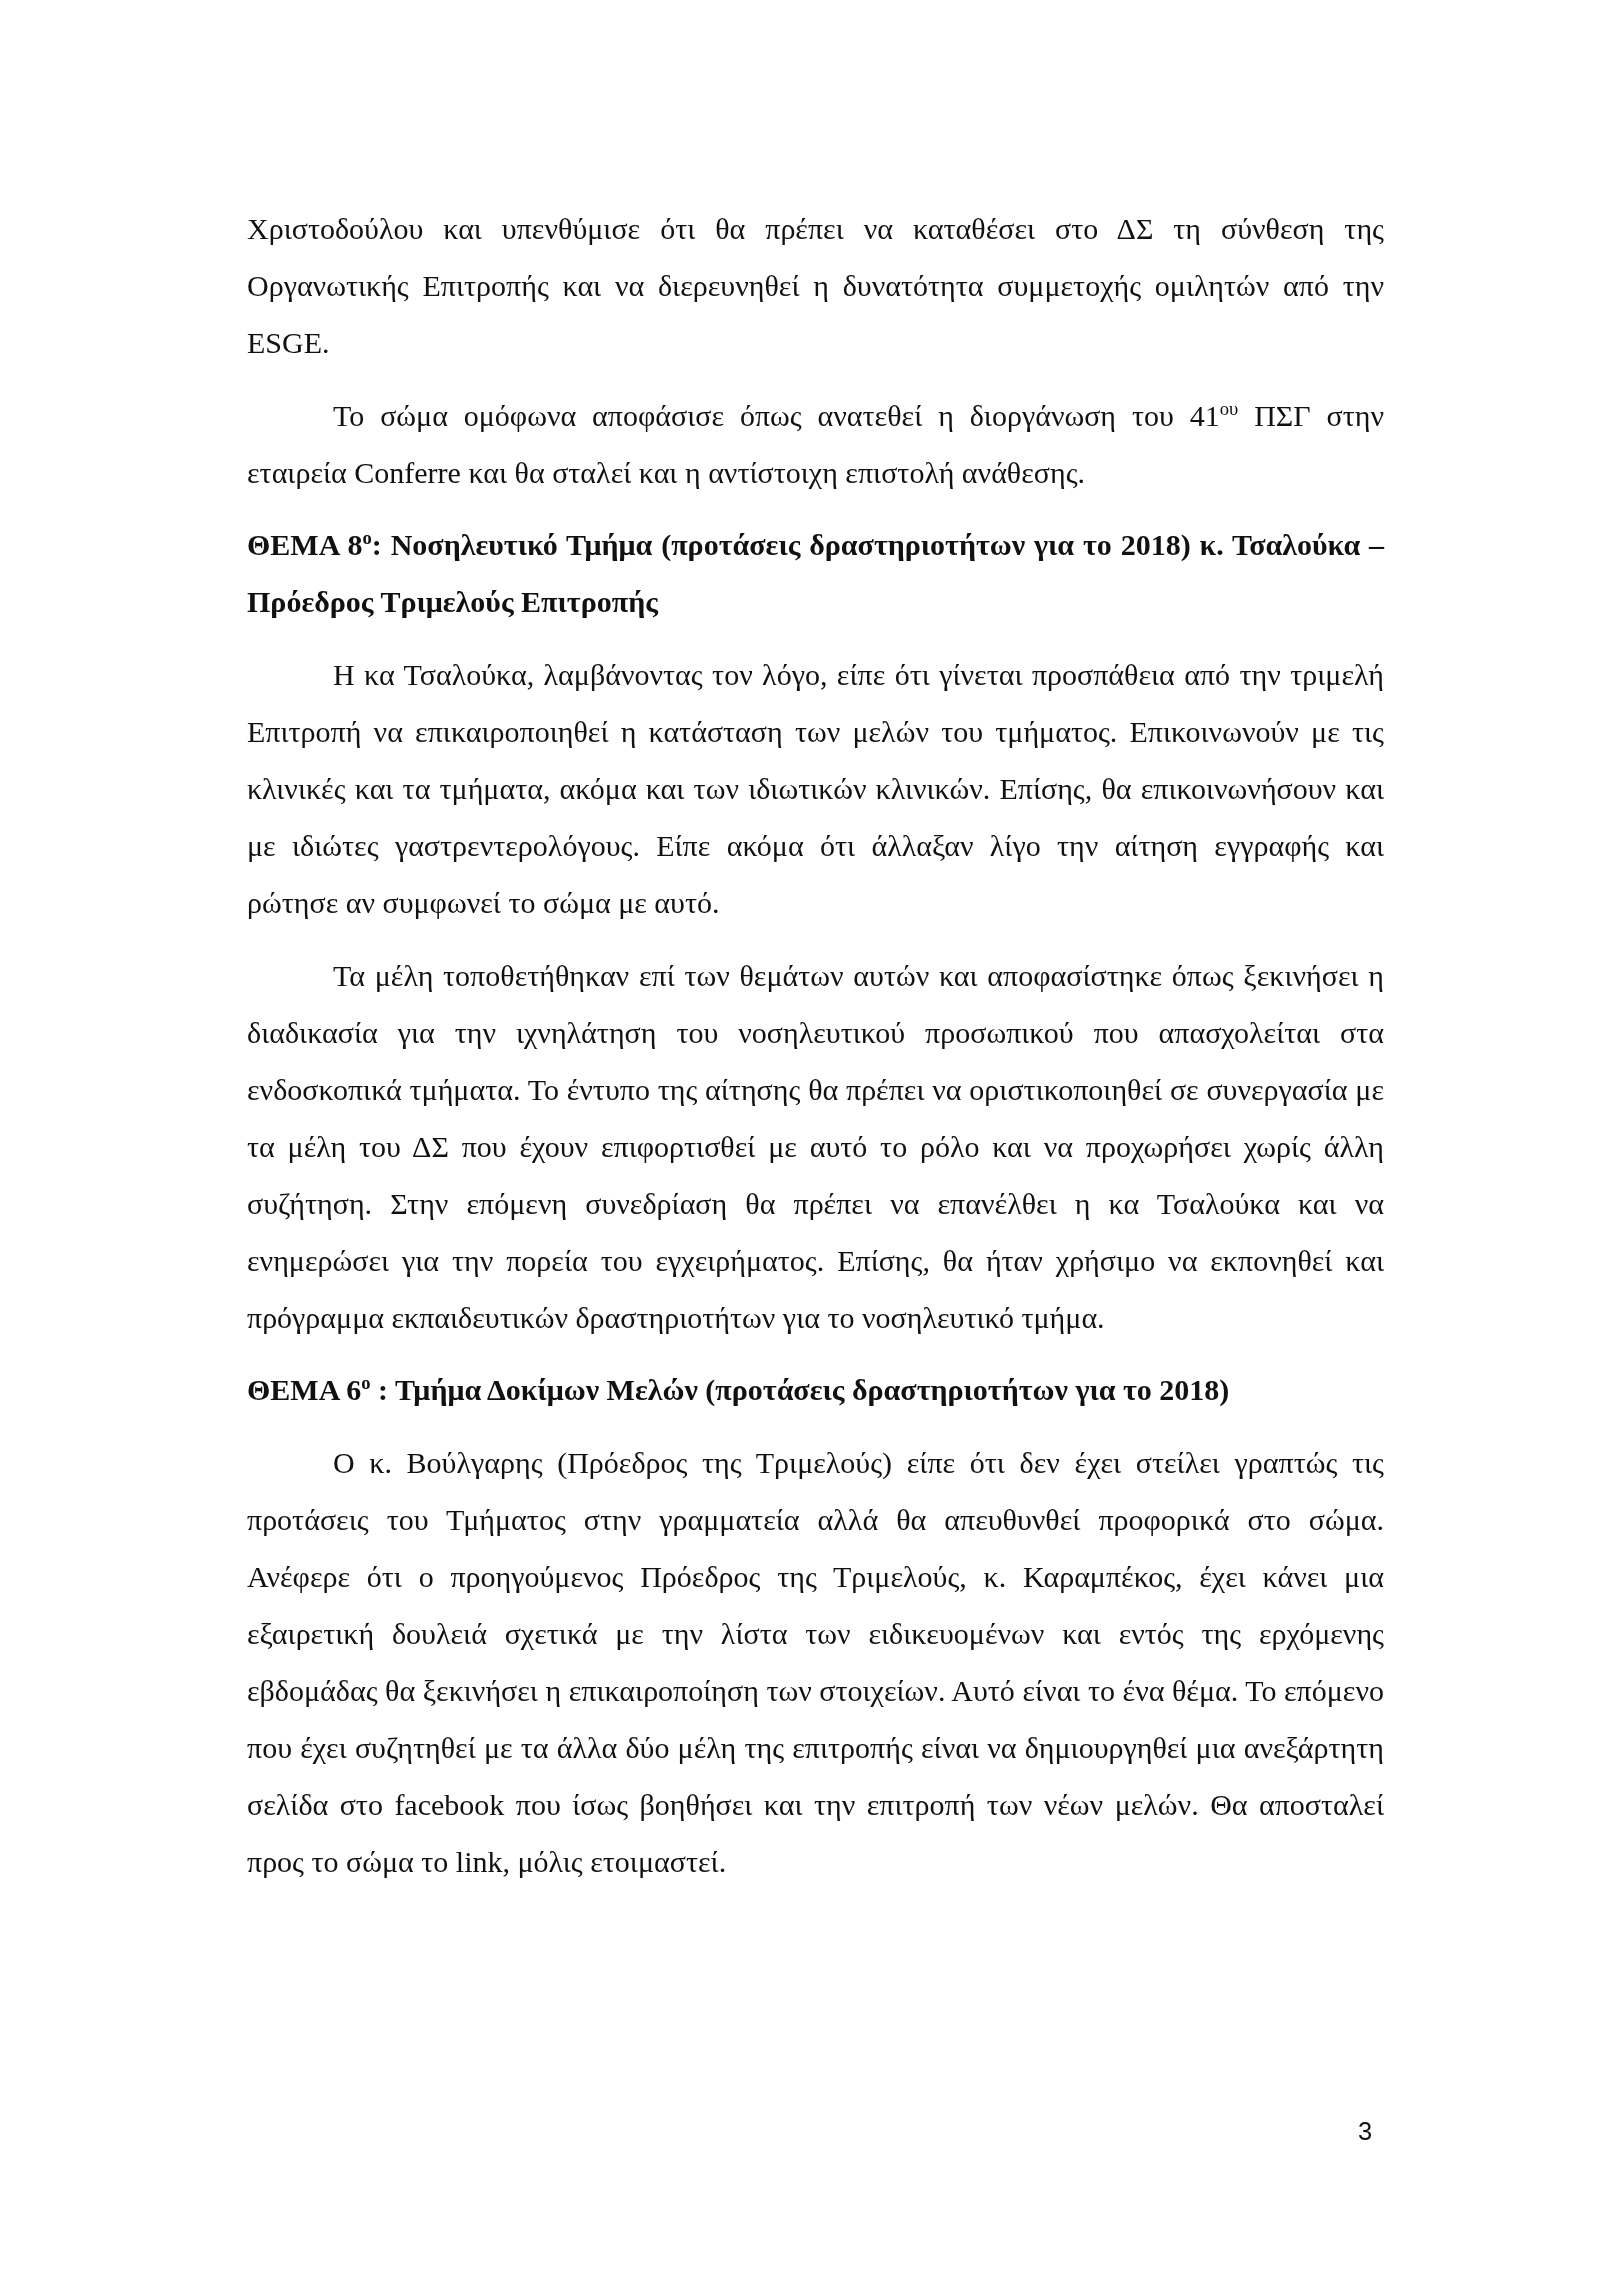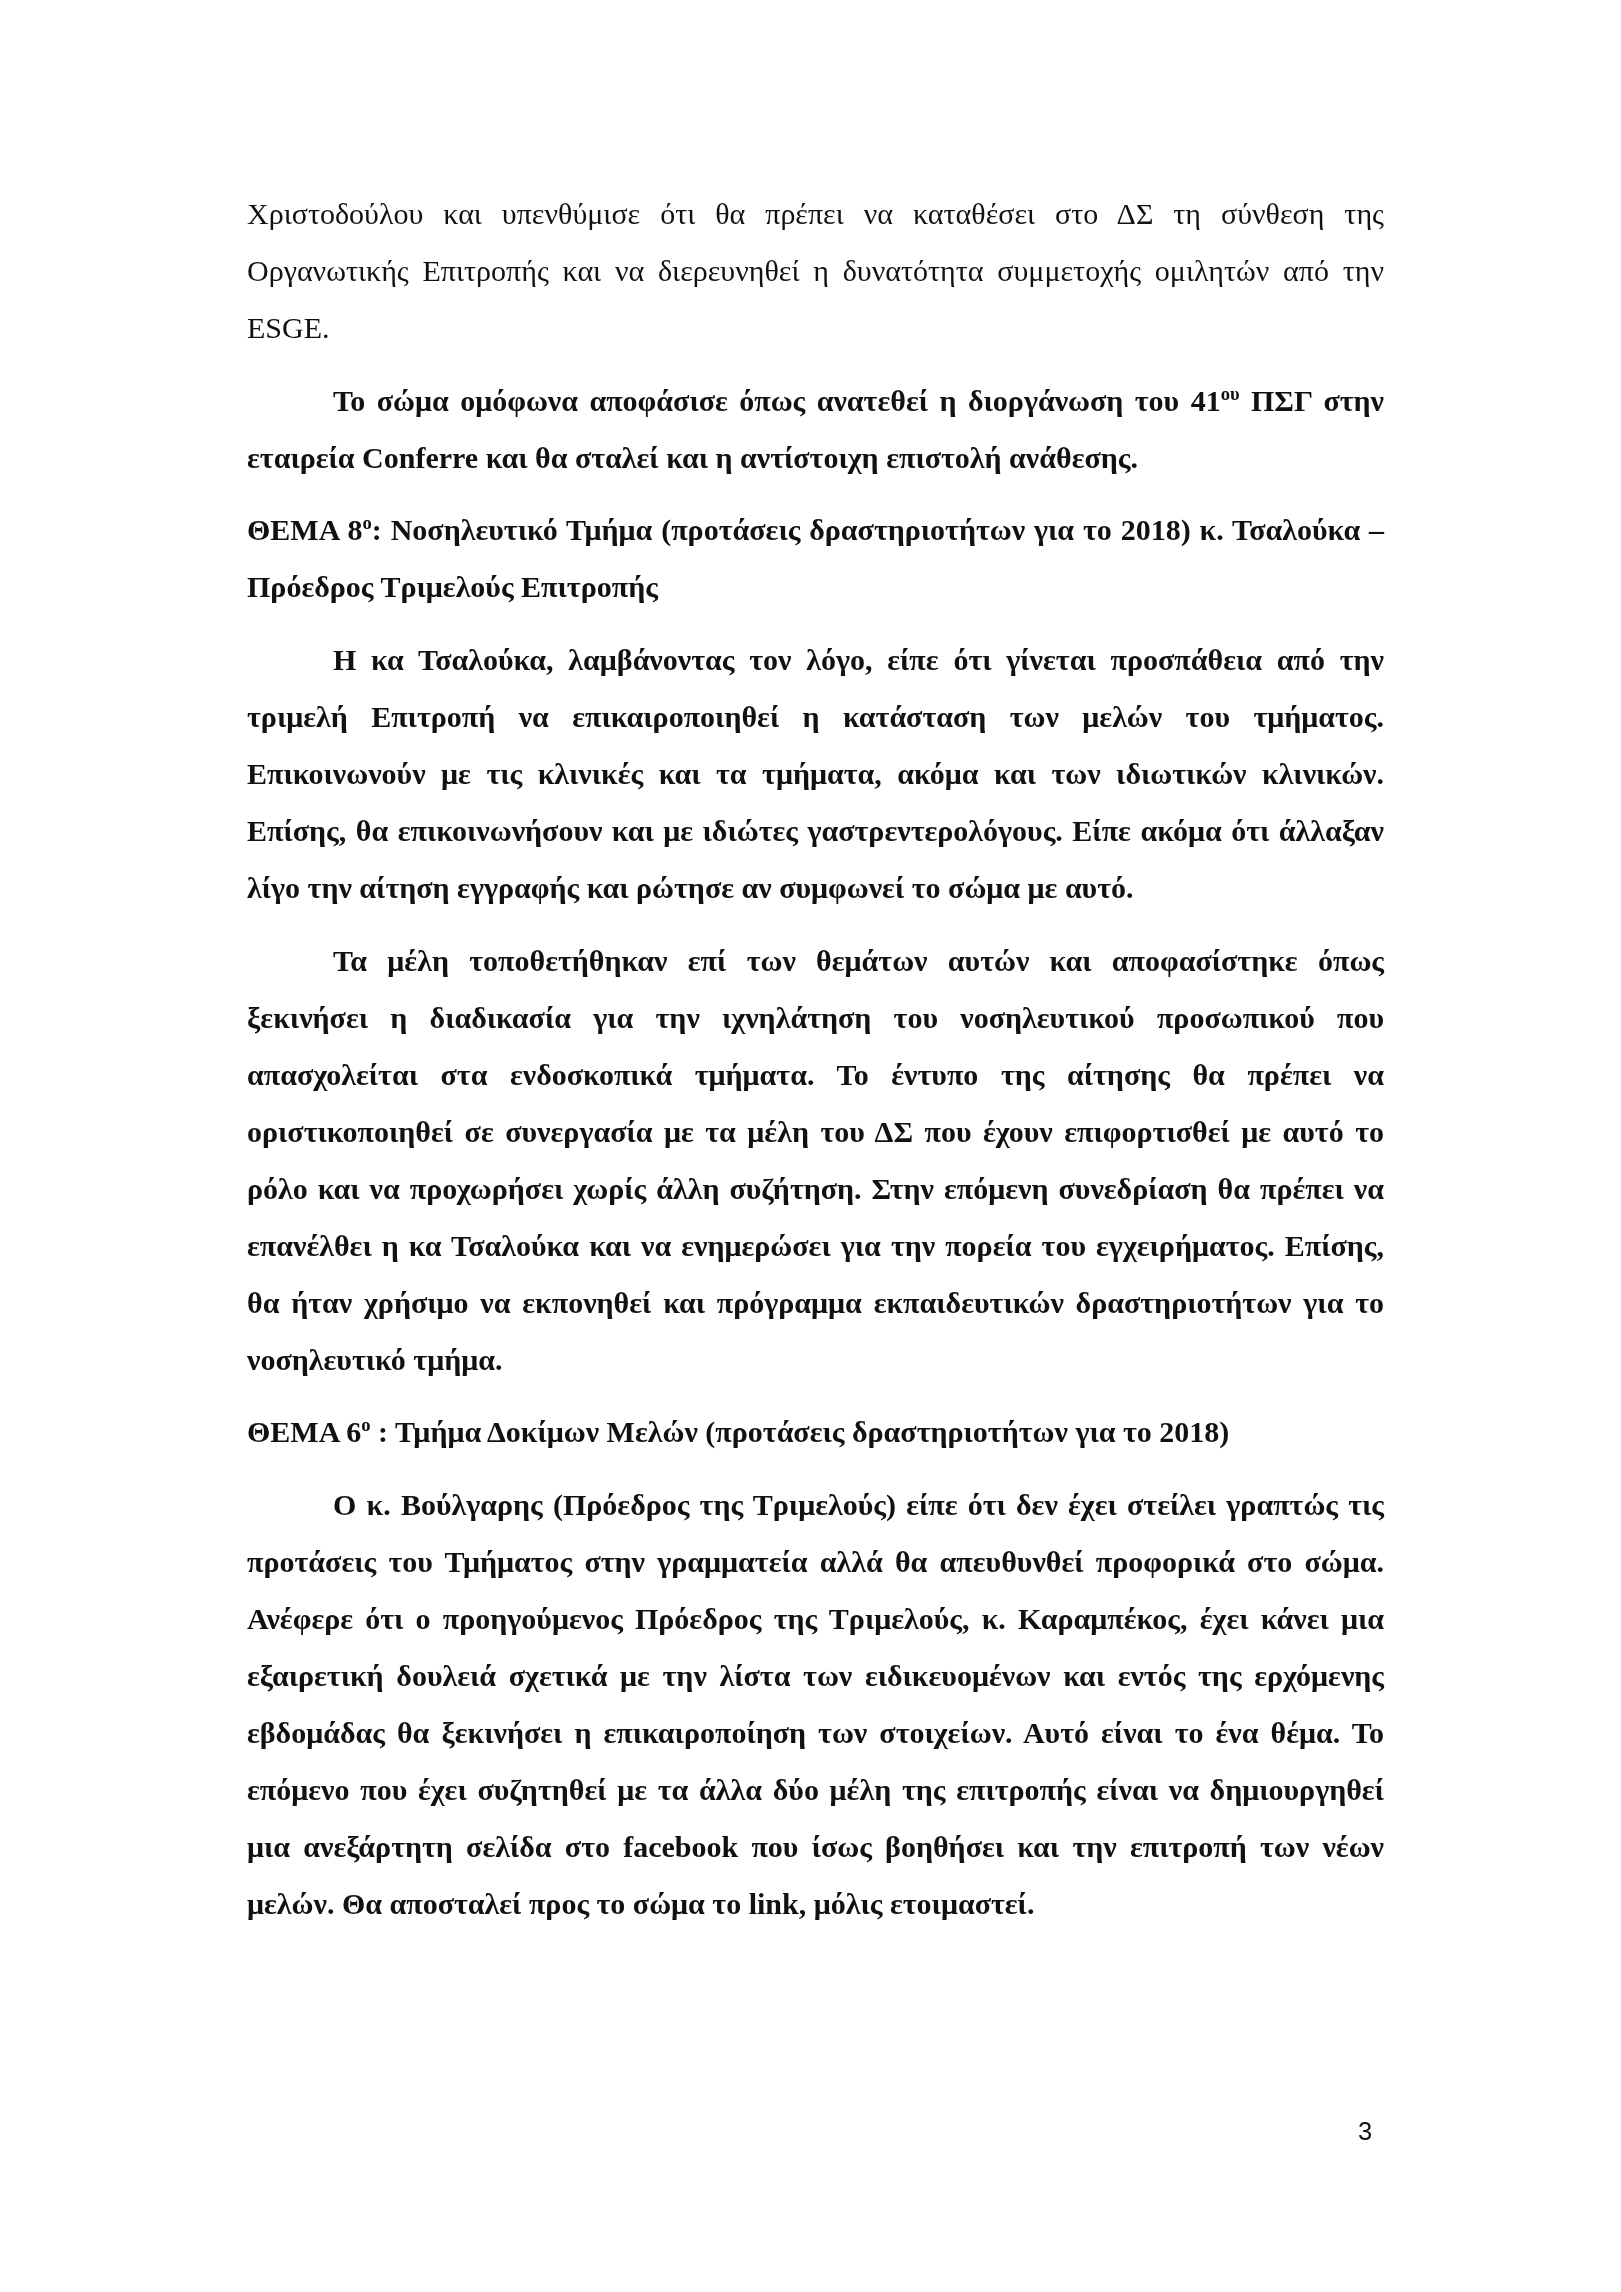--- a/index.html
+++ b/index.html
@@ -7,31 +7,31 @@
     width: 1621px;
     height: 2293px;
     position: relative;
     overflow: hidden;
     font-family: "Liberation Serif", "DejaVu Serif", serif;
     color: #111111;
   }
   .page {
     position: absolute;
     left: 247px;
-    top: 185px;
+    top: 200px;
     width: 1137px;
   }
   .para {
     font-size: 30px;
     line-height: 57px;
     margin: 0 0 15.7px 0;
     text-align: justify;
     text-align-last: left;
   }
-  .para.indent { text-indent: 86px; font-weight: bold; }
+  .para.indent { text-indent: 86px; }
   .heading {
     font-weight: bold;
     font-size: 30px;
     line-height: 57px;
     margin: 0 0 15.7px 0;
     text-align: justify;
     text-align-last: left;
   }
   sup { font-size: 18.6px; line-height: 0; vertical-align: super; }
   .page-number {

